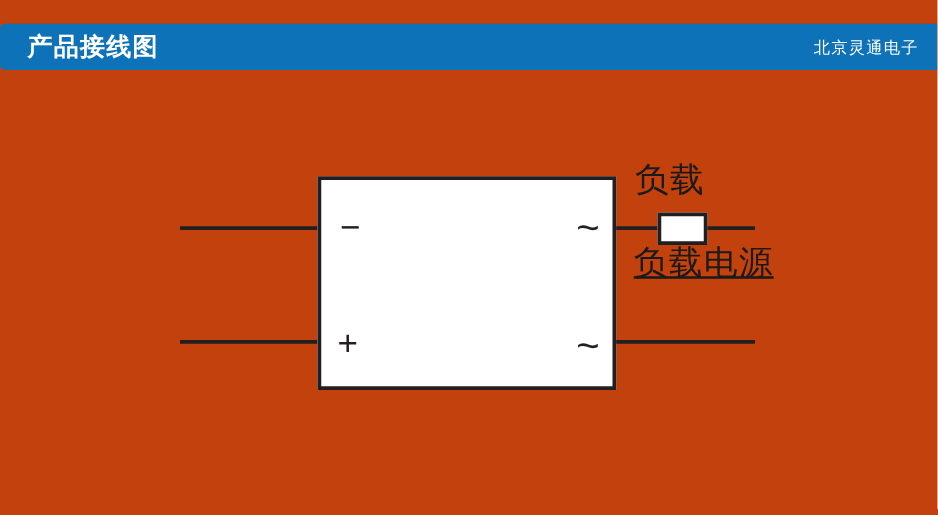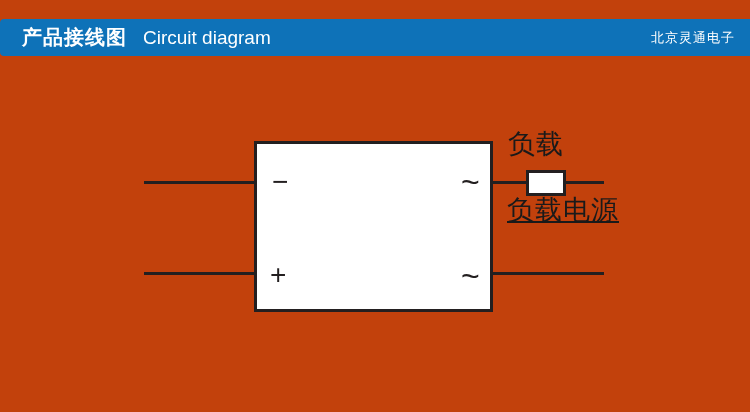--- a/index.html
+++ b/index.html
@@ -103,21 +103,20 @@
   .label-load       { left: 508px; top: 126px; }
   .label-load-power { left: 507px; top: 192px; text-decoration: underline; }
 </style>
 </head>
 <body>
 
 <div class="page">
 
   <div class="header-bar">
     <span class="header-title-zh">产品接线图</span>
-    <span class="header-title-en">Circuit diagram</span>
     <span class="header-company">北京灵通电子</span>
   </div>
 
   <div class="diagram">
 
     <div class="wire wire-left-top"></div>
     <div class="wire wire-left-bottom"></div>
 
 
     <div class="relay-box">

